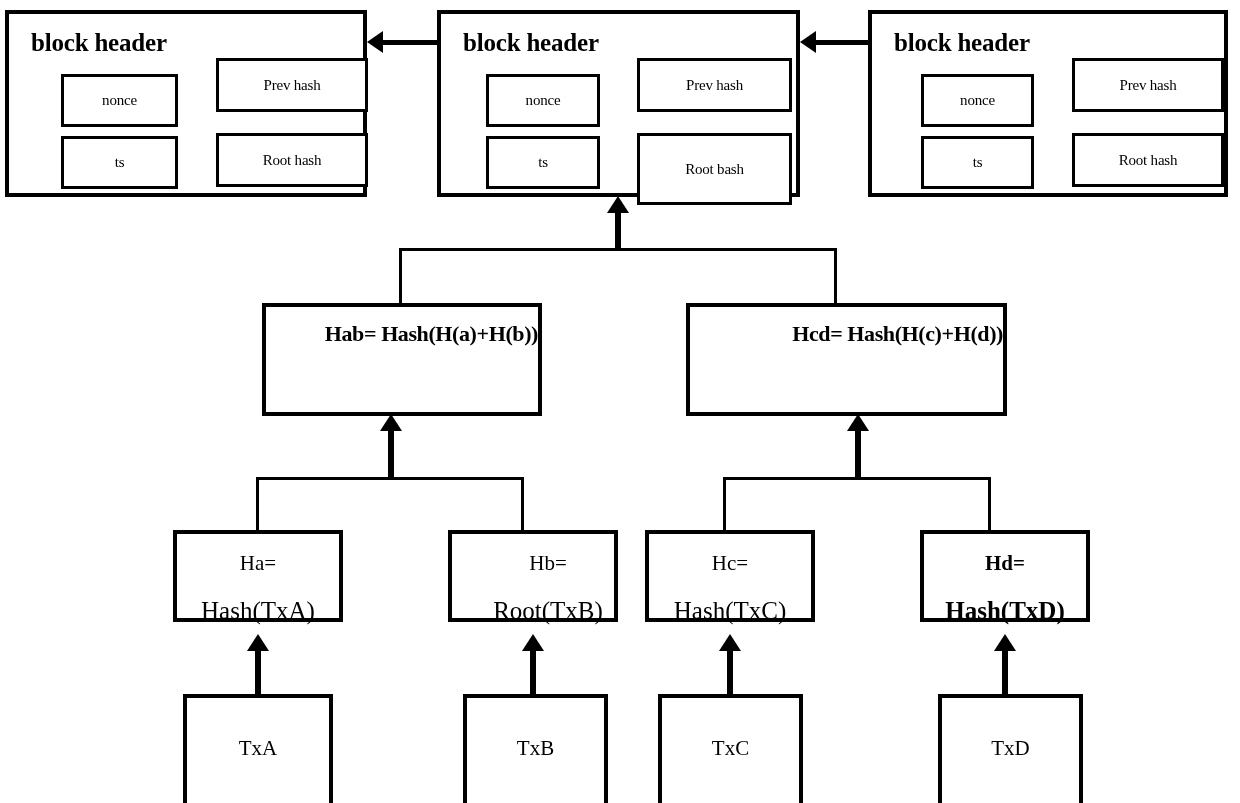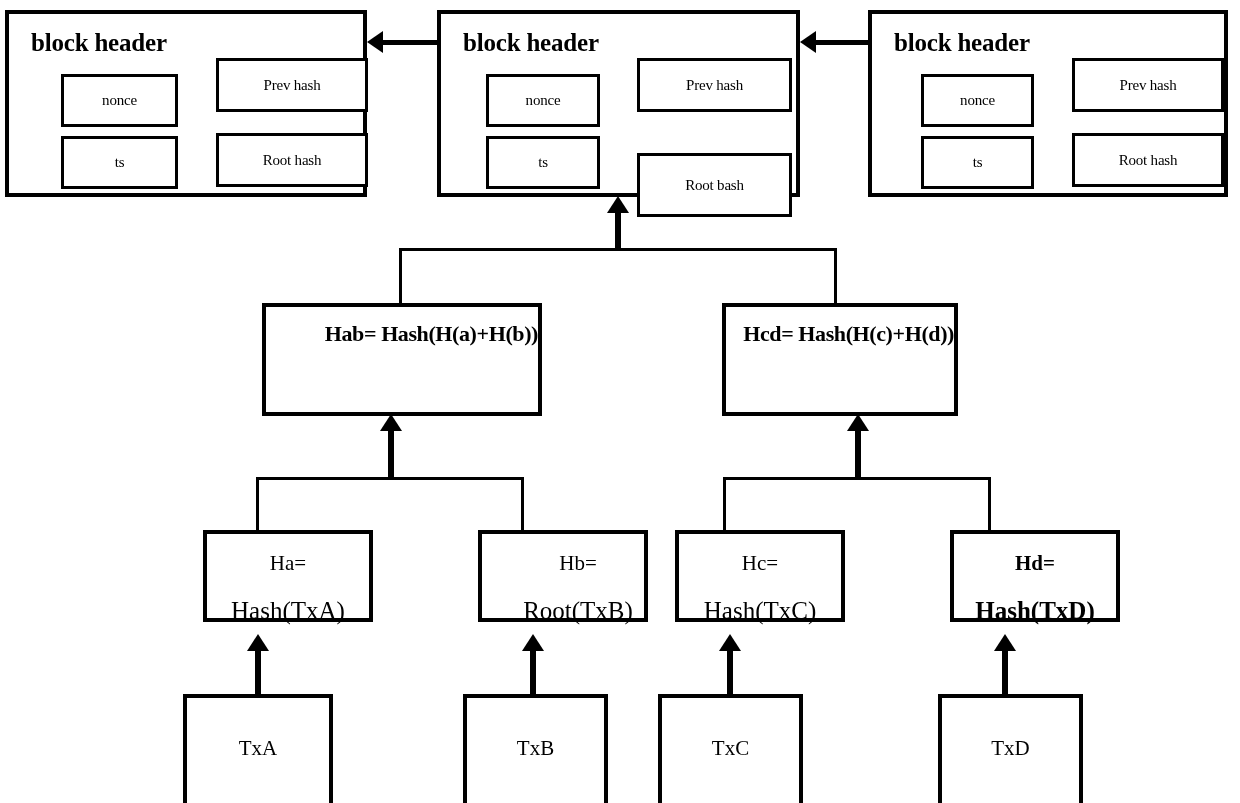--- a/index.html
+++ b/index.html
@@ -74,21 +74,20 @@
   }
 
   
   .leaf-node {
     border-width: 4px;
     display: flex;
     flex-direction: column;
     align-items: center;
     justify-content: flex-start;
     padding-top: 18px;
-    margin-left: 30px;
   }
   .leaf-node .l1 {
     font-size: 21px;
     font-family: "Liberation Serif", "DejaVu Serif", serif;
     line-height: 1.1;
     white-space: nowrap;
   }
   .leaf-node .l2 {
     font-size: 25px;
     font-family: "Liberation Serif", "DejaVu Serif", serif;
@@ -160,21 +159,21 @@
     <div class="bh-field" style="left:52px; top:122px; width:117px; height:53px;">ts</div>
     <div class="bh-field" style="left:207px; top:44px; width:152px; height:54px;">Prev hash</div>
     <div class="bh-field" style="left:207px; top:119px; width:152px; height:54px;">Root hash</div>
   </div>
 
   <div class="box block-header" style="left:437px; top:10px; width:363px; height:187px;">
     <div class="bh-title">block header</div>
     <div class="bh-field" style="left:45px; top:60px; width:114px; height:53px;">nonce</div>
     <div class="bh-field" style="left:45px; top:122px; width:114px; height:53px;">ts</div>
     <div class="bh-field" style="left:196px; top:44px; width:155px; height:54px;">Prev hash</div>
-    <div class="bh-field" style="left:196px; top:119px; width:155px; height:64px;margin-top:20px;">Root bash</div>
+    <div class="bh-field" style="left:196px; top:119px; width:155px; height:72px;">Root bash</div>
   </div>
 
   <div class="box block-header" style="left:868px; top:10px; width:360px; height:187px;">
     <div class="bh-title">block header</div>
     <div class="bh-field" style="left:49px; top:60px; width:113px; height:53px;">nonce</div>
     <div class="bh-field" style="left:49px; top:122px; width:113px; height:53px;">ts</div>
     <div class="bh-field" style="left:200px; top:44px; width:152px; height:54px;">Prev hash</div>
     <div class="bh-field" style="left:200px; top:119px; width:152px; height:54px;">Root hash</div>
   </div>
 
@@ -188,21 +187,21 @@
   <div class="arrow-up-head" style="left:607px; top:196px;"></div>
 
   <div class="hline" style="left:399px; top:248px; width:438px; height:3px;"></div>
   <div class="vline" style="left:399px; top:248px; width:3px; height:56px;"></div>
   <div class="vline" style="left:834px; top:248px; width:3px; height:56px;"></div>
 
   <div class="box merkle-node" style="left:262px; top:303px; width:280px; height:113px;">
     <div class="node-text">Hab= Hash(H(a)+H(b))</div>
   </div>
 
-  <div class="box merkle-node" style="left:722px; top:303px; width:236px; height:113px;">
+  <div class="box merkle-node" style="left:686px; top:303px; width:321px; height:113px;">
     <div class="node-text">Hcd= Hash(H(c)+H(d))</div>
   </div>
 
   <div class="arrow-up-stem" style="left:388px; top:428px; width:6px; height:50px;"></div>
   <div class="arrow-up-head" style="left:380px; top:414px;"></div>
 
   <div class="hline" style="left:256px; top:477px; width:268px; height:3px;"></div>
   <div class="vline" style="left:256px; top:477px; width:3px; height:54px;"></div>
   <div class="vline" style="left:521px; top:477px; width:3px; height:54px;"></div>
 

